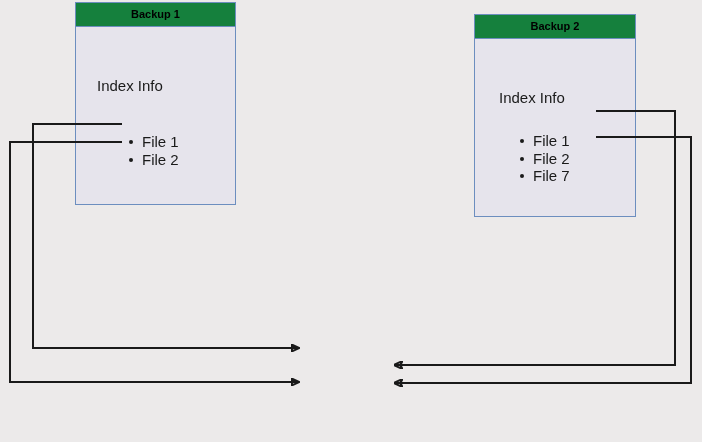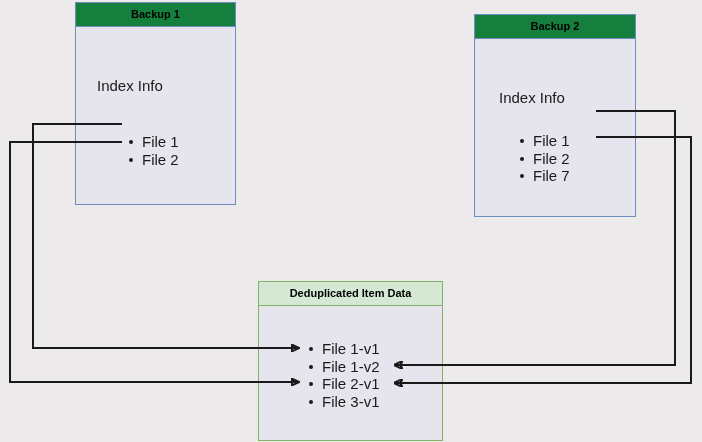--- a/index.html
+++ b/index.html
@@ -113,31 +113,20 @@
     <div class="node-body" style="height:179px;">
       <div class="section-label" style="left:24px; top:50px;">Index Info</div>
       <ul class="file-list" style="left:44px; top:93px;">
         <li>File 1</li>
         <li>File 2</li>
         <li>File 7</li>
       </ul>
     </div>
   </div>
 
-  <div class="node green" style="left:258px; top:281px; width:185px; height:160px;">
-    <div class="node-header">Deduplicated Item Data</div>
-    <div class="node-body" style="height:136px;">
-      <ul class="file-list" style="left:49px; top:34px;">
-        <li>File 1-v1</li>
-        <li>File 1-v2</li>
-        <li>File 2-v1</li>
-        <li>File 3-v1</li>
-      </ul>
-    </div>
-  </div>
 
   <svg id="edges" viewBox="0 0 702 442" width="702" height="442">
     <defs>
       <marker id="arrowEnd" markerWidth="9" markerHeight="8" refX="8.5" refY="4" orient="auto" markerUnits="userSpaceOnUse">
         <path d="M0,0 L9,4 L0,8 L2.2,4 Z" fill="#1a1a1a" stroke="none"></path>
       </marker>
     </defs>
     <g>
       <path marker-end="url(#arrowEnd)" d="M122,124 L33,124 L33,348 L299,348"></path>
     </g>

